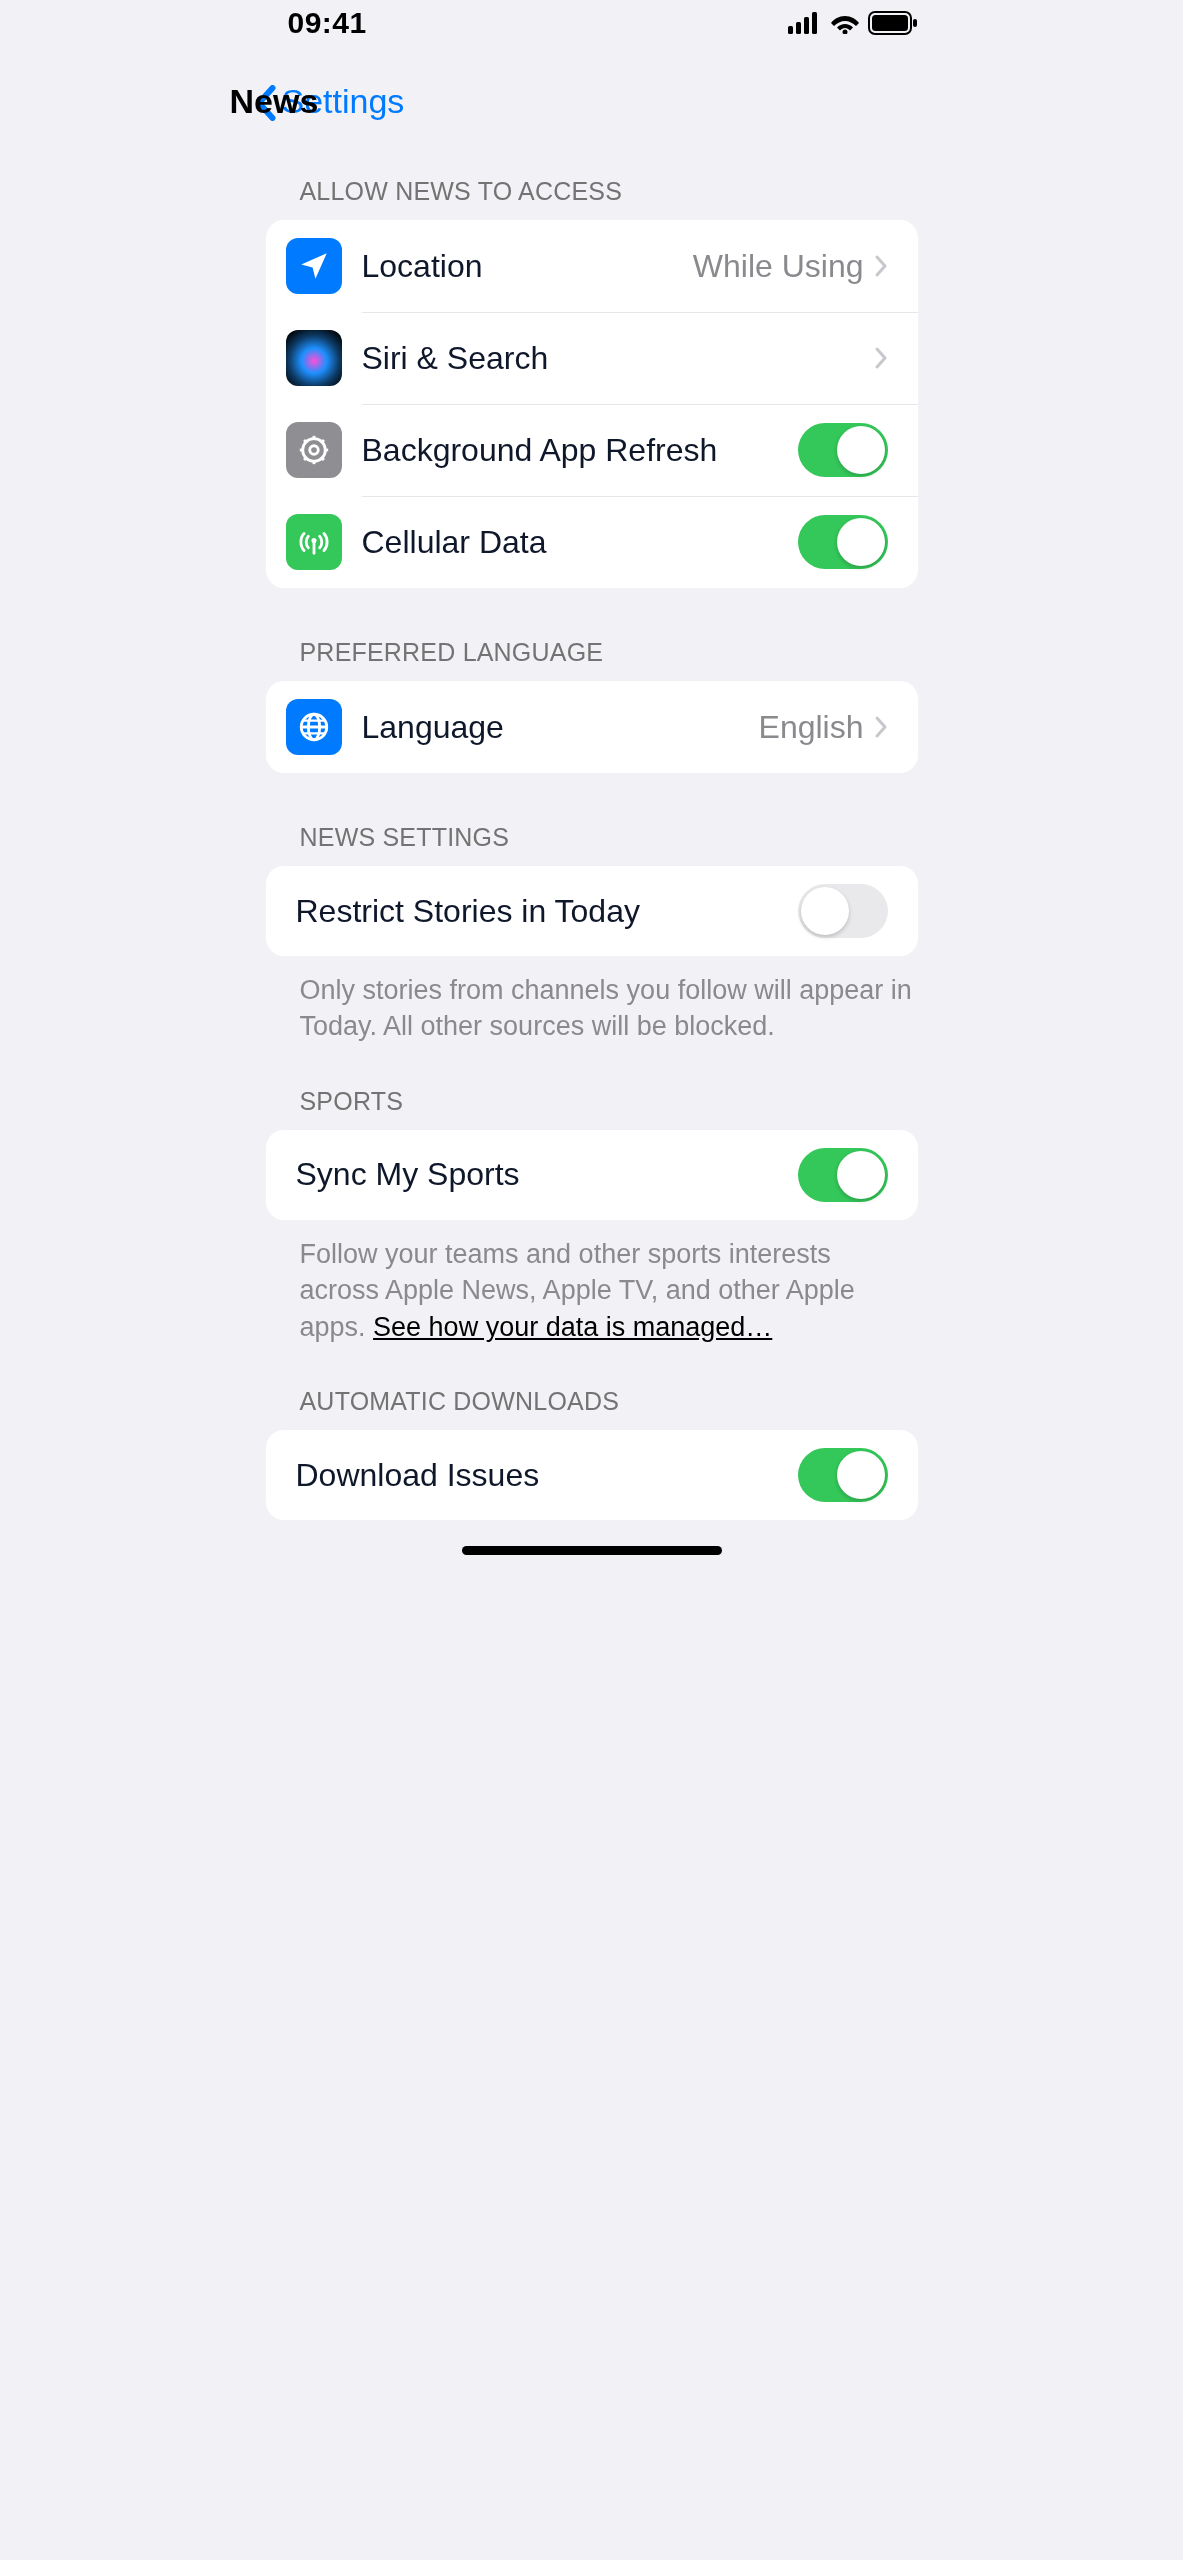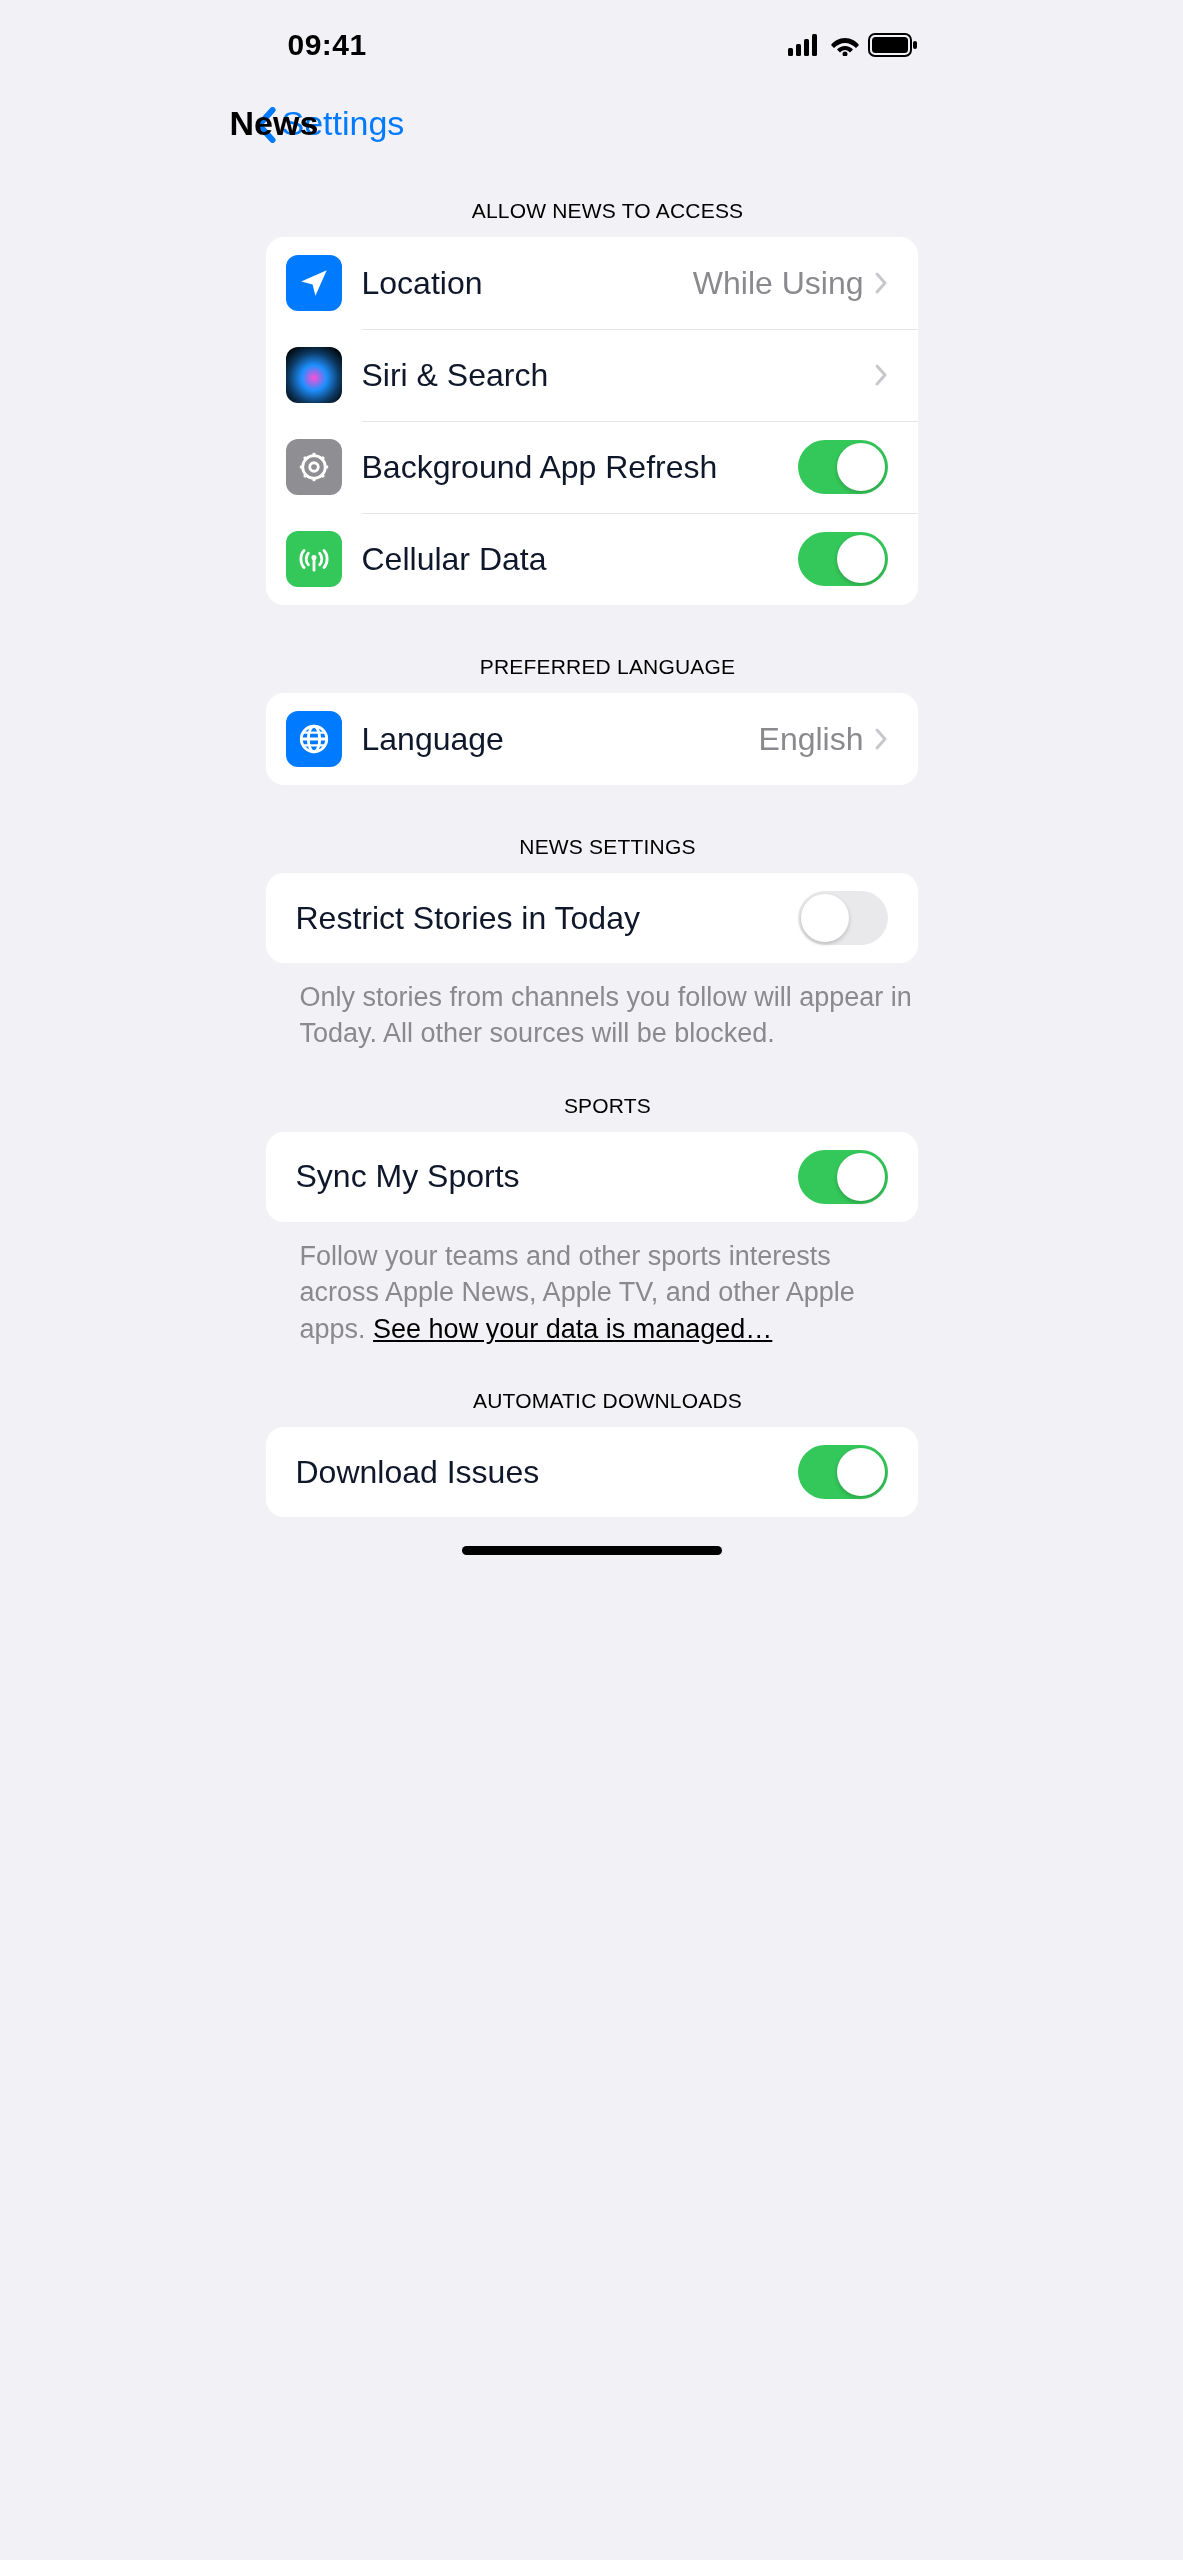--- a/index.html
+++ b/index.html
@@ -14,21 +14,21 @@
     width: 724px;
     height: 1567px;
     margin: 0 auto;
     overflow: hidden;
     position: relative;
   }
   .status-bar {
     display: flex;
     justify-content: space-between;
     align-items: center;
-    padding: 28px 36px 12px 58px;
+    padding: 6px 36px 12px 58px;
   }
   .status-time {
     font-size: 30px;
     font-weight: 600;
     letter-spacing: 0.5px;
   }
   .status-icons {
     display: flex;
     align-items: center;
     gap: 8px;
@@ -55,26 +55,25 @@
     position: absolute;
     left: 0;
     right: 0;
     text-align: left;
     font-size: 34px;
     font-weight: 600;
     color: #000;
     pointer-events: none;
   }
   .section-header {
-    font-size: 21px;
-    color: #000000;
+    font-size: 25px;
+    color: #737373;
     padding: 50px 38px 14px 70px;
     letter-spacing: 0.2px;
     text-transform: uppercase;
-    text-align: center;
   }
   .section-header.first {
     padding-top: 36px;
   }
   .group {
     background: #fff;
     border-radius: 18px;
     margin: 0 36px;
     overflow: hidden;
   }

